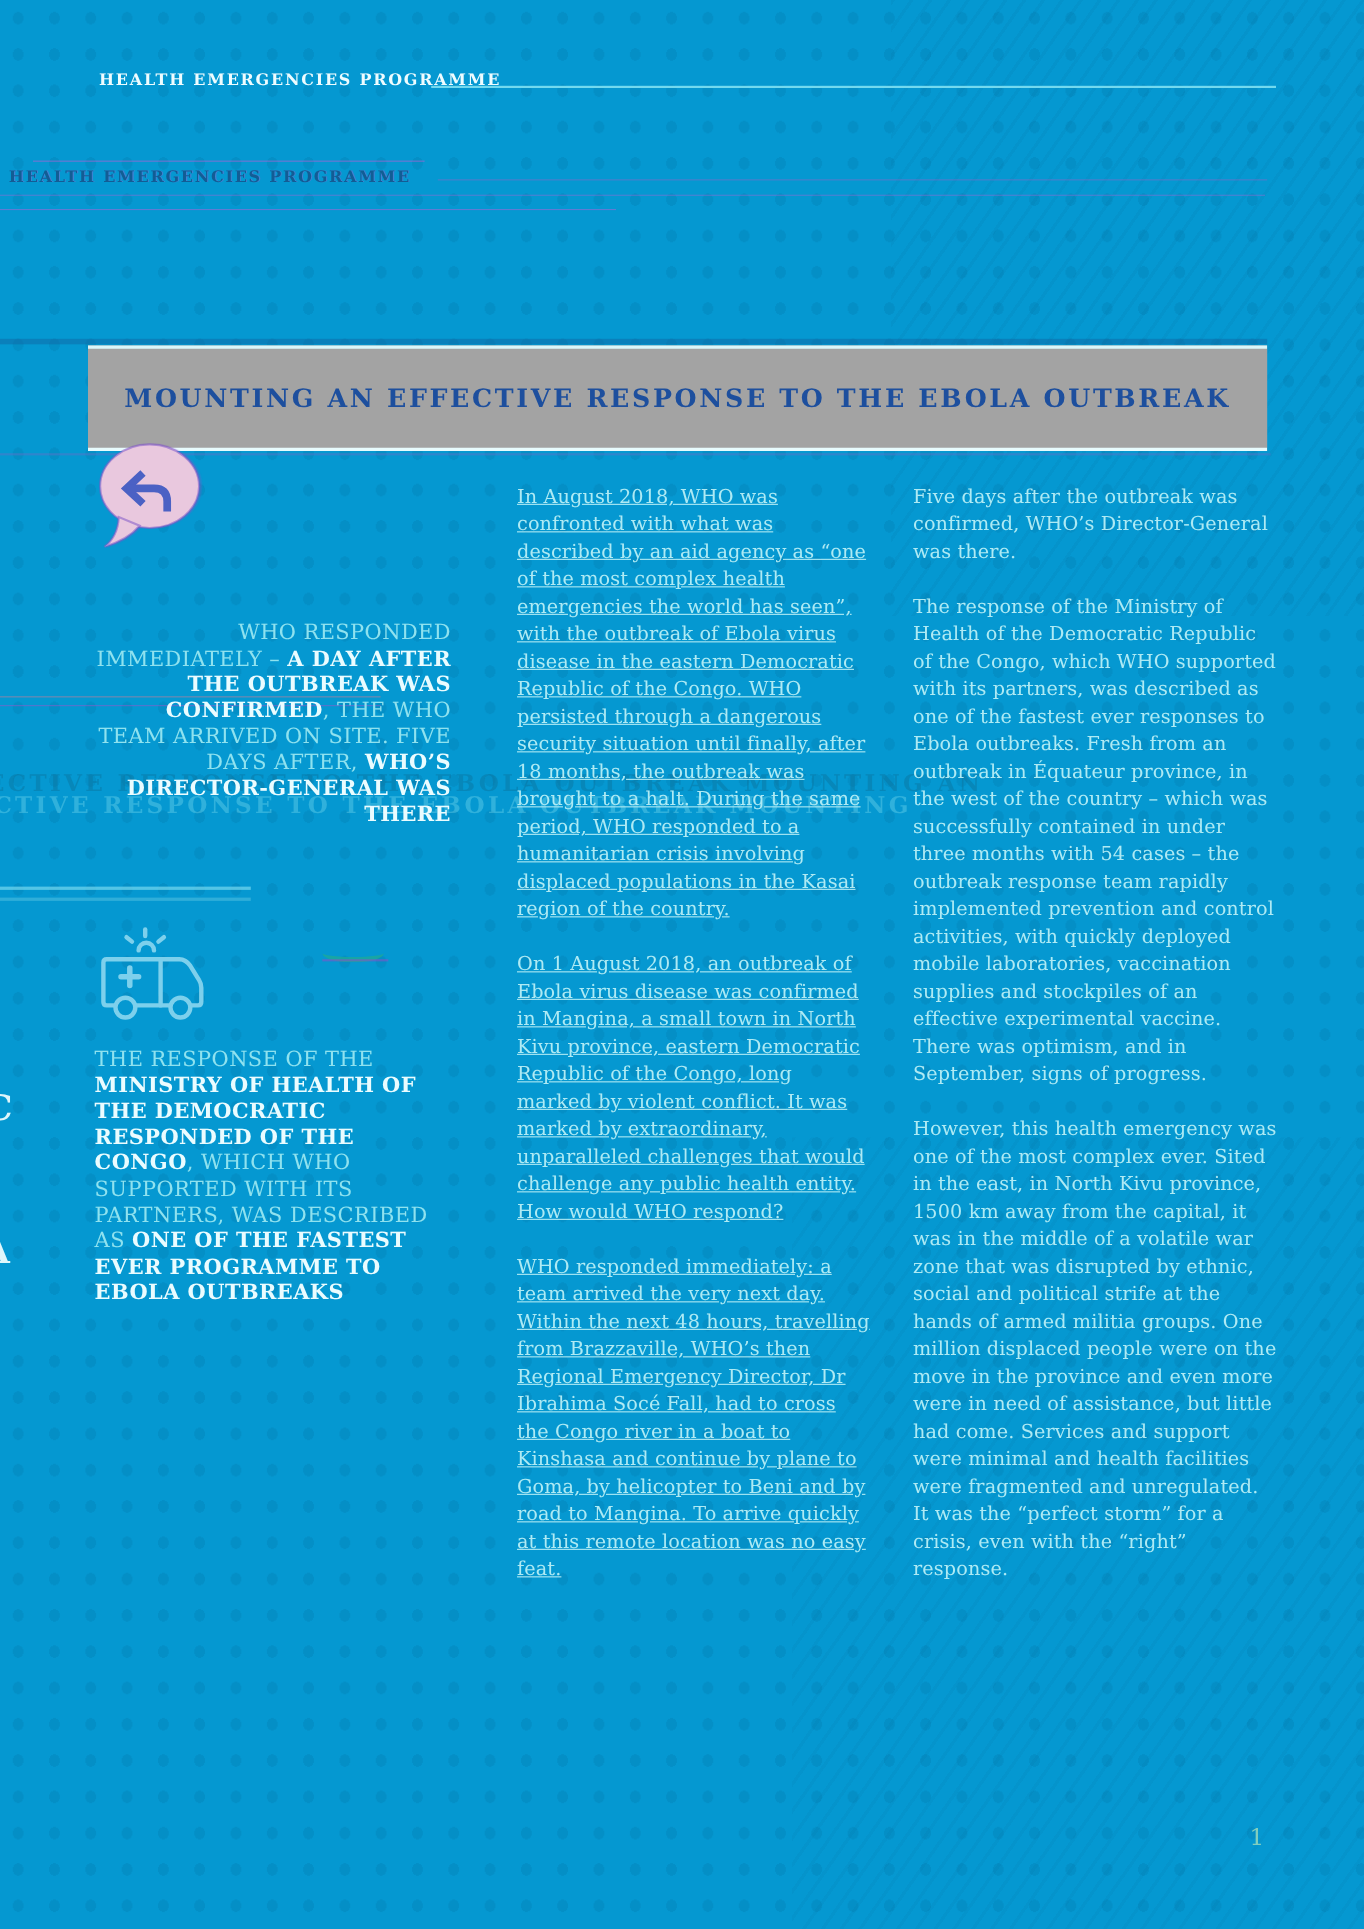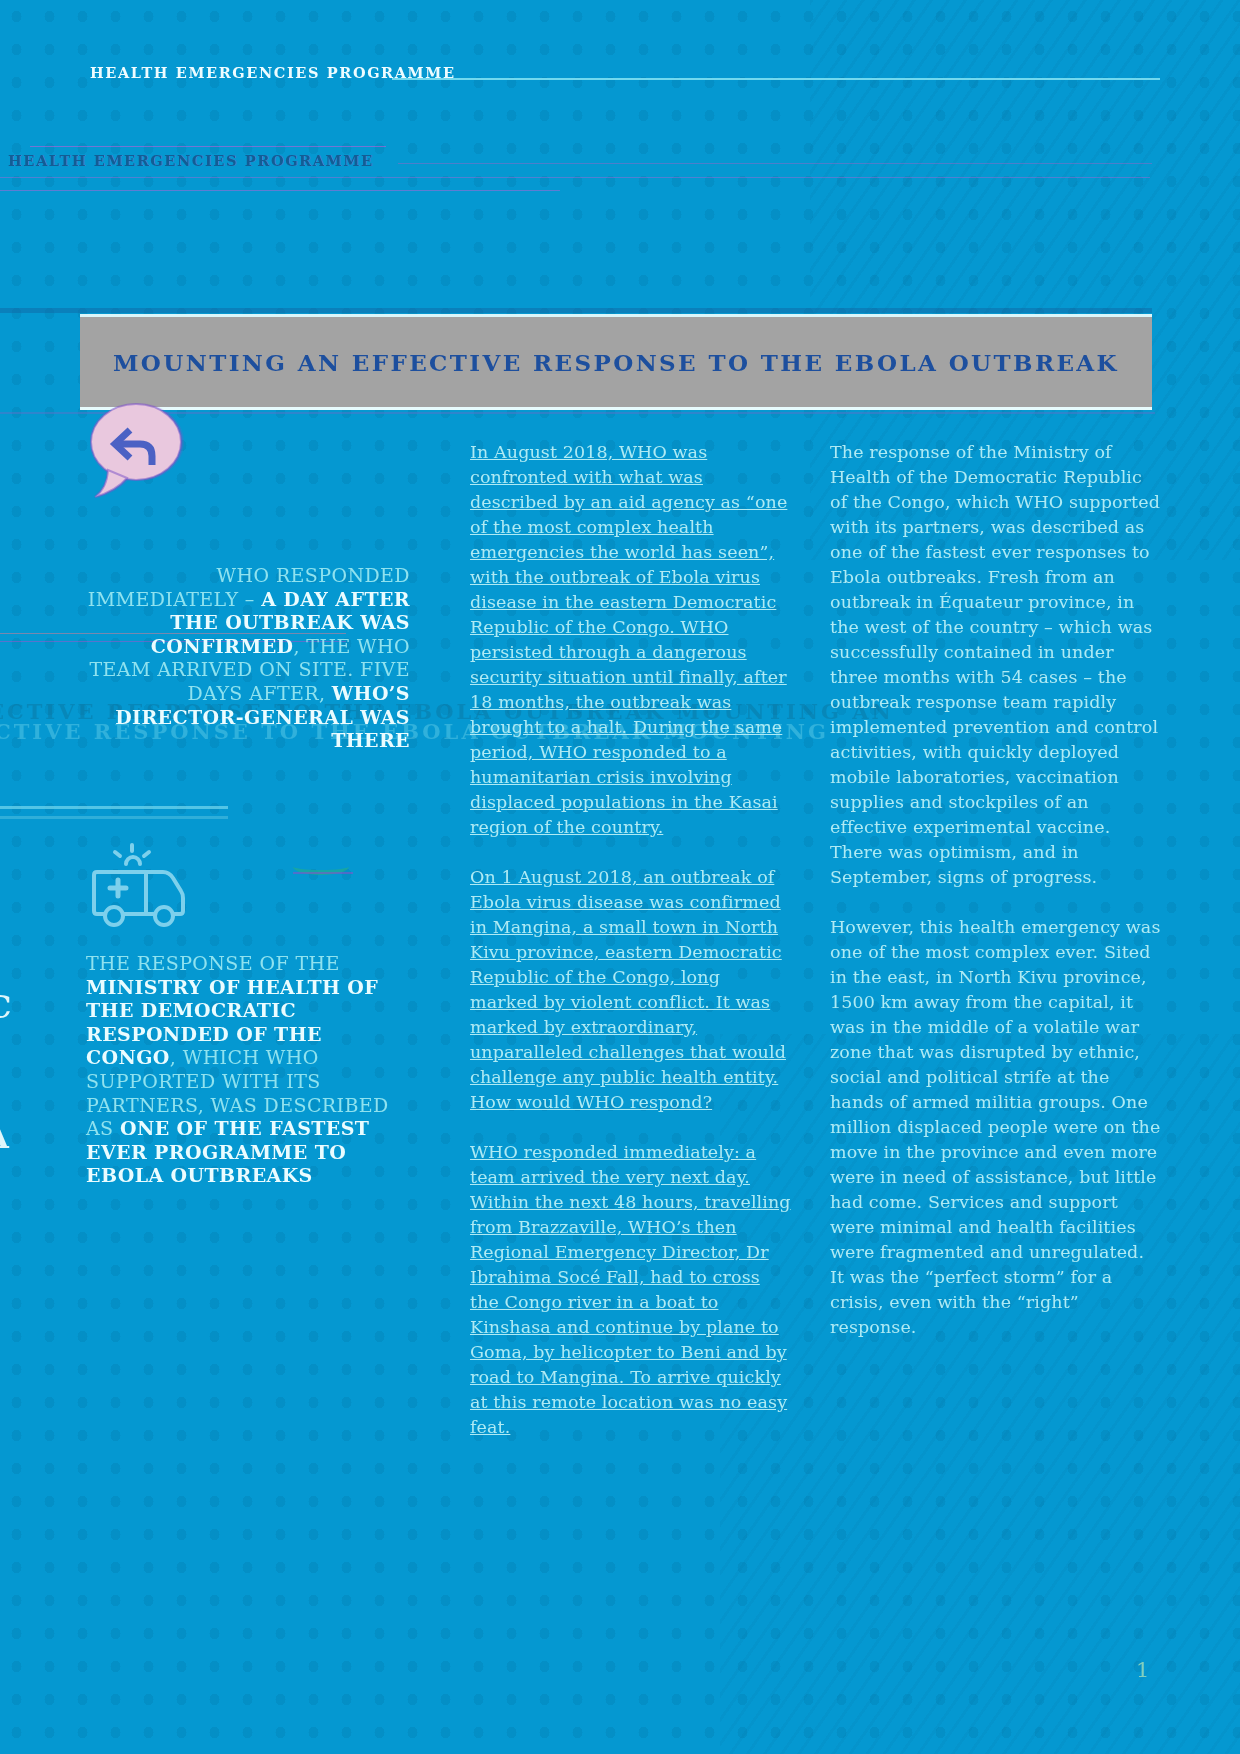--- a/index.html
+++ b/index.html
@@ -164,20 +164,21 @@
 </div>
 <div class="callout callout2"><span>THE RESPONSE OF THE </span><span class="seg-bold">MINISTRY OF HEALTH OF THE DEMOCRATIC RESPONDED OF THE CONGO</span><span>, WHICH WHO SUPPORTED WITH ITS PARTNERS, WAS DESCRIBED AS </span><span class="seg-bold">ONE OF THE FASTEST EVER PROGRAMME TO EBOLA OUTBREAKS</span></div>
 
 <div class="bodycol col-middle">
     <p>In August 2018, WHO was confronted with what was described by an aid agency as “one of the most complex health emergencies the world has seen”, with the outbreak of Ebola virus disease in the eastern Democratic Republic of the Congo. WHO persisted through a dangerous security situation until finally, after 18 months, the outbreak was brought to a halt. During the same period, WHO responded to a humanitarian crisis involving displaced populations in the Kasai region of the country.</p>
     <p>On 1 August 2018, an outbreak of Ebola virus disease was confirmed in Mangina, a small town in North Kivu province, eastern Democratic Republic of the Congo, long marked by violent conflict. It was marked by extraordinary, unparalleled challenges that would challenge any public health entity. How would WHO respond?</p>
     <p>WHO responded immediately: a team arrived the very next day. Within the next 48 hours, travelling from Brazzaville, WHO’s then Regional Emergency Director, Dr Ibrahima Socé Fall, had to cross the Congo river in a boat to Kinshasa and continue by plane to Goma, by helicopter to Beni and by road to Mangina. To arrive quickly at this remote location was no easy feat.</p>
   </div>
 
 <div class="bodycol col-right">
+    <p>Five days after the outbreak was confirmed, WHO’s Director-General was there.</p>
     <p>The response of the Ministry of Health of the Democratic Republic of the Congo, which WHO supported with its partners, was described as one of the fastest ever responses to Ebola outbreaks. Fresh from an outbreak in Équateur province, in the west of the country – which was successfully contained in under three months with 54 cases – the outbreak response team rapidly implemented prevention and control activities, with quickly deployed mobile laboratories, vaccination supplies and stockpiles of an effective experimental vaccine. There was optimism, and in September, signs of progress.</p>
     <p>However, this health emergency was one of the most complex ever. Sited in the east, in North Kivu province, 1500 km away from the capital, it was in the middle of a volatile war zone that was disrupted by ethnic, social and political strife at the hands of armed militia groups. One million displaced people were on the move in the province and even more were in need of assistance, but little had come. Services and support were minimal and health facilities were fragmented and unregulated. It was the “perfect storm” for a crisis, even with the “right” response.</p>
   </div>
 
 <div class="cyl cyl1"></div>
 <div class="cyl cyl2"></div>
 <div class="teal-dash"></div>
 <div class="teal-dash-line"></div>
 <div class="edge-glyph e1">C</div>
 <div class="edge-glyph e2">A</div>

